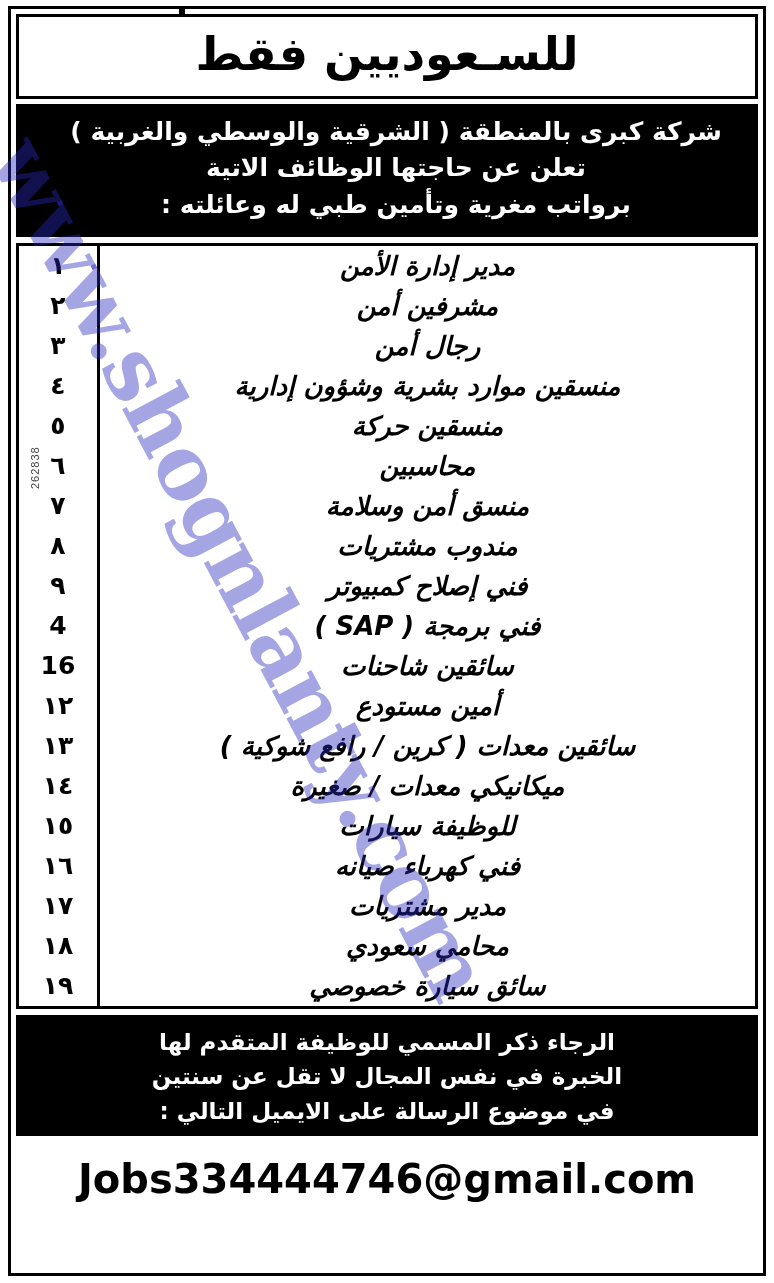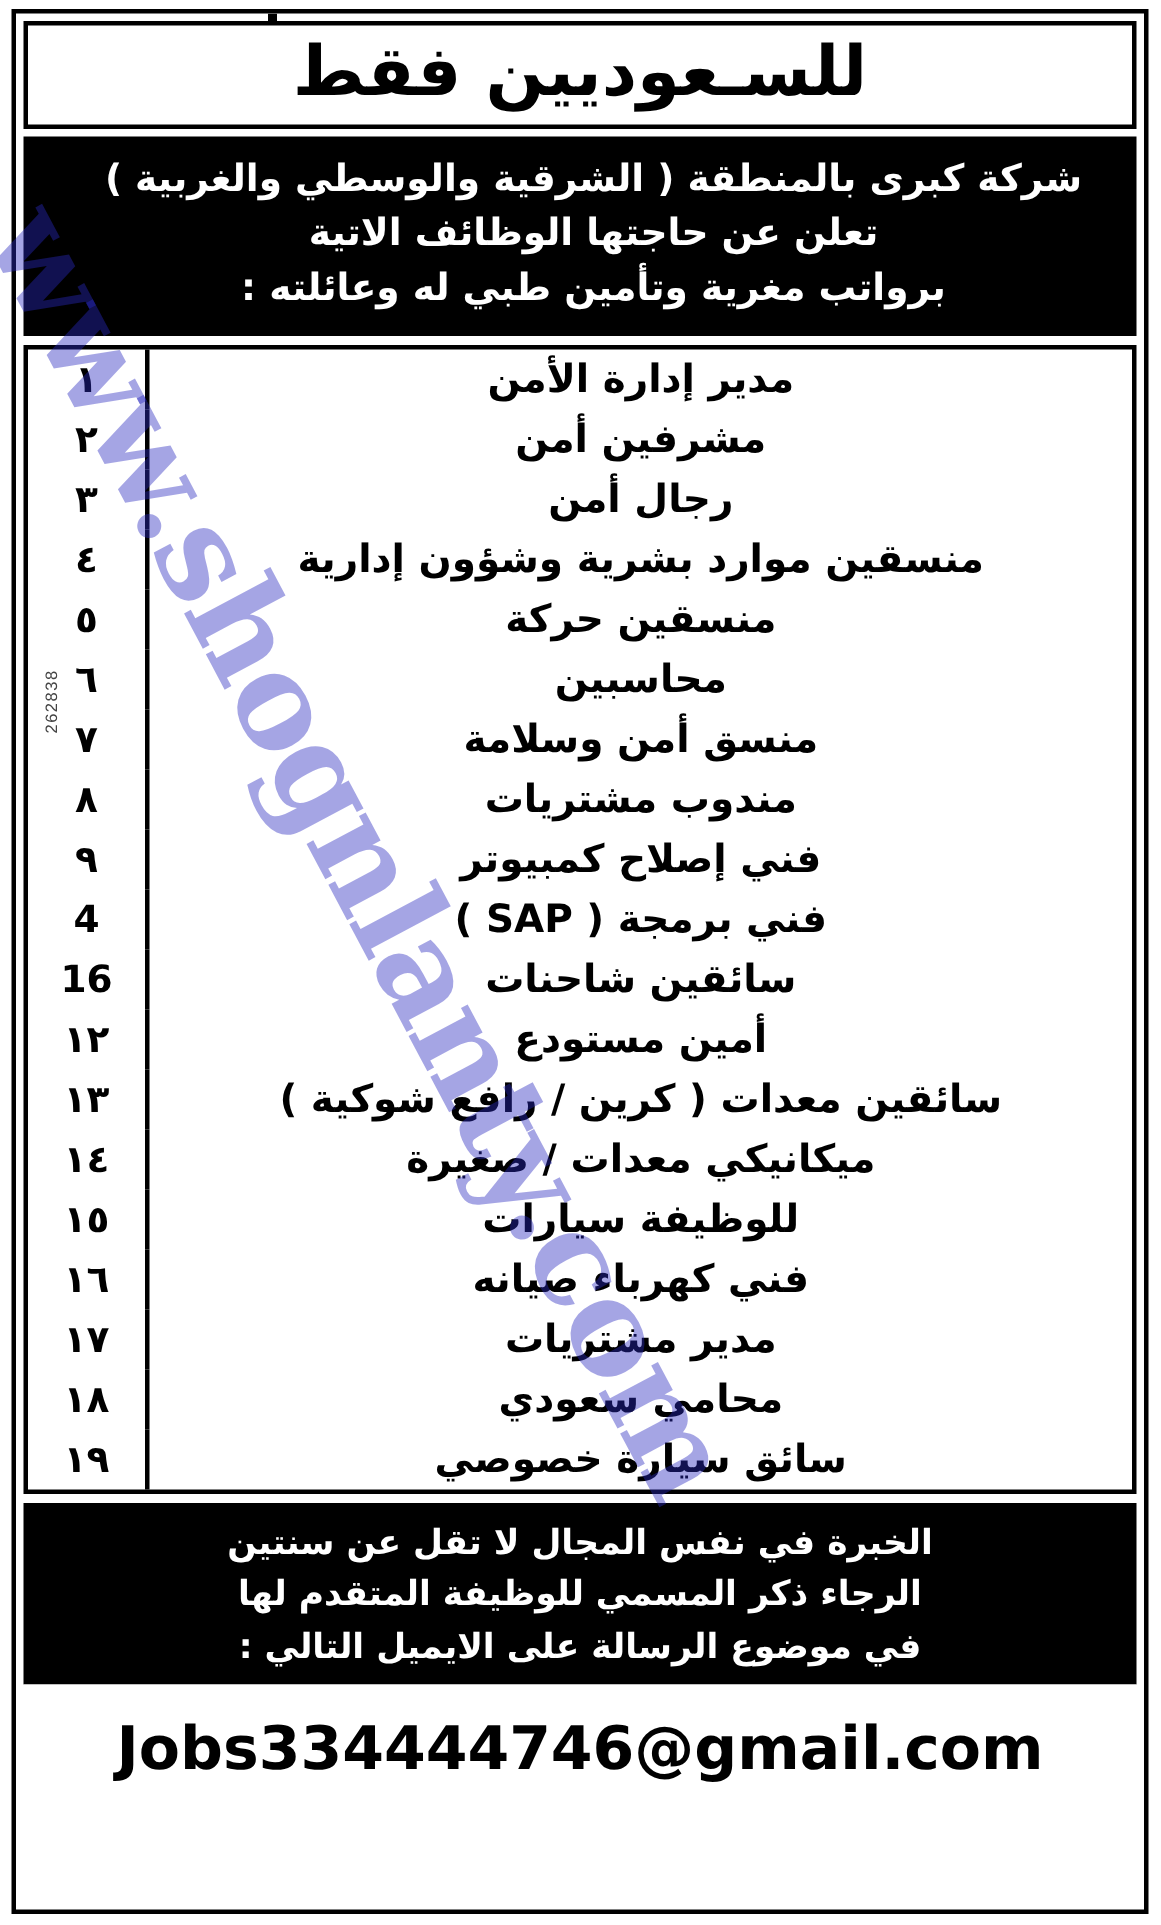--- a/index.html
+++ b/index.html
@@ -23,21 +23,21 @@
     height: 1270px;
     background: #ffffff;
     border: 3px solid #000000;
     box-sizing: border-box;
     overflow: hidden;
   }
 
   
   .header-band {
     margin: 5px;
-    height: 72px;
+    height: 85px;
     border: 3px solid #000000;
     box-sizing: border-box;
     background: #ffffff;
     display: flex;
     align-items: center;
     justify-content: center;
   }
   .header-title {
     font-family: "DejaVu Sans", sans-serif;
     font-weight: bold;
@@ -89,20 +89,21 @@
   }
   td.title {
     text-align: center;
     font-size: 26px;
     font-weight: bold;
     color: #000000;
     height: 40px;
     padding-right: 10px;
     padding-left: 10px;
     white-space: nowrap;
+    font-style: italic;
   }
 
   
   .footer {
     background: #000000;
     color: #ffffff;
     margin: 6px 5px 0 5px;
     padding: 10px 14px 8px 14px;
     text-align: center;
     font-family: "DejaVu Sans", sans-serif;
@@ -271,22 +272,22 @@
         </tr>
         <tr>
           <td class="title">سائق سيارة خصوصي</td>
           <td class="num">١٩</td>
         </tr>
       </tbody>
     </table>
   </div>
 
   <div class="footer">
+    <div>الرجاء ذكر المسمي للوظيفة المتقدم لها</div>
     <div>الخبرة في نفس المجال لا تقل عن سنتين</div>
-    <div>الرجاء ذكر المسمي للوظيفة المتقدم لها</div>
     <div>في موضوع الرسالة على الايميل التالي :</div>
   </div>
 
   <div class="email-band">
     <div class="email-text">Jobs334444746@gmail.com</div>
   </div>
 
   <div class="serial">262838</div>
 </div>
 

